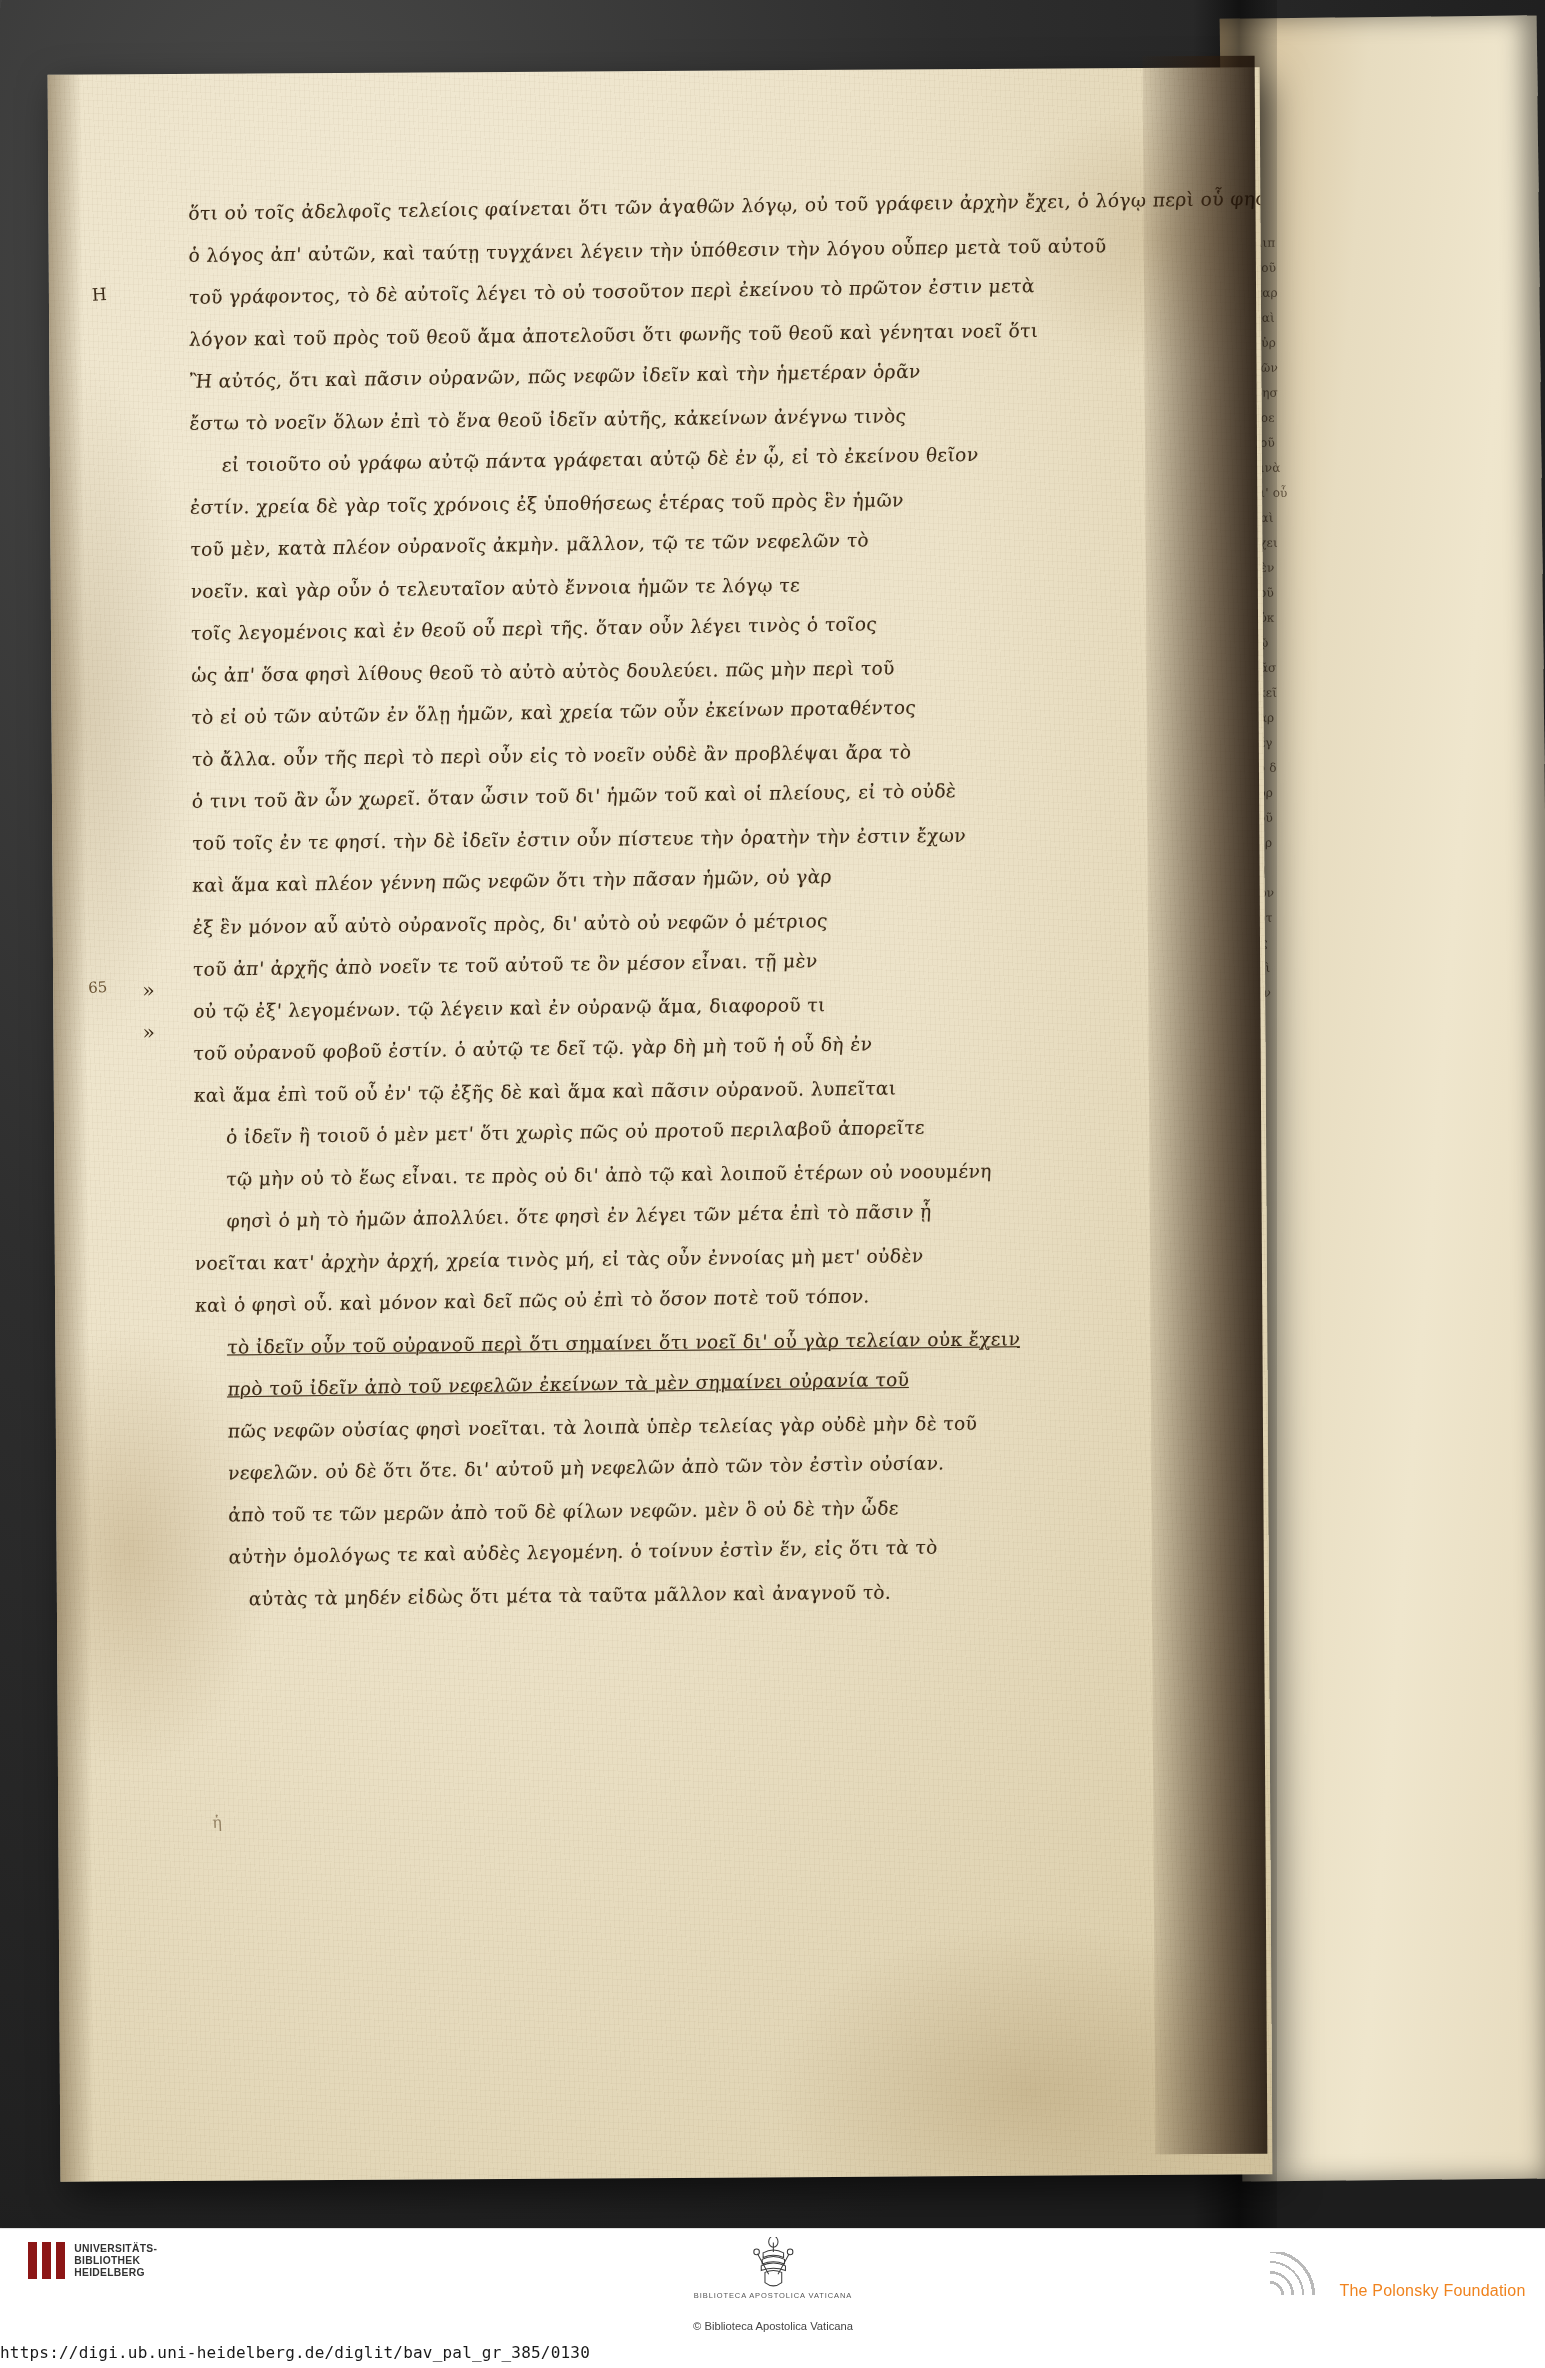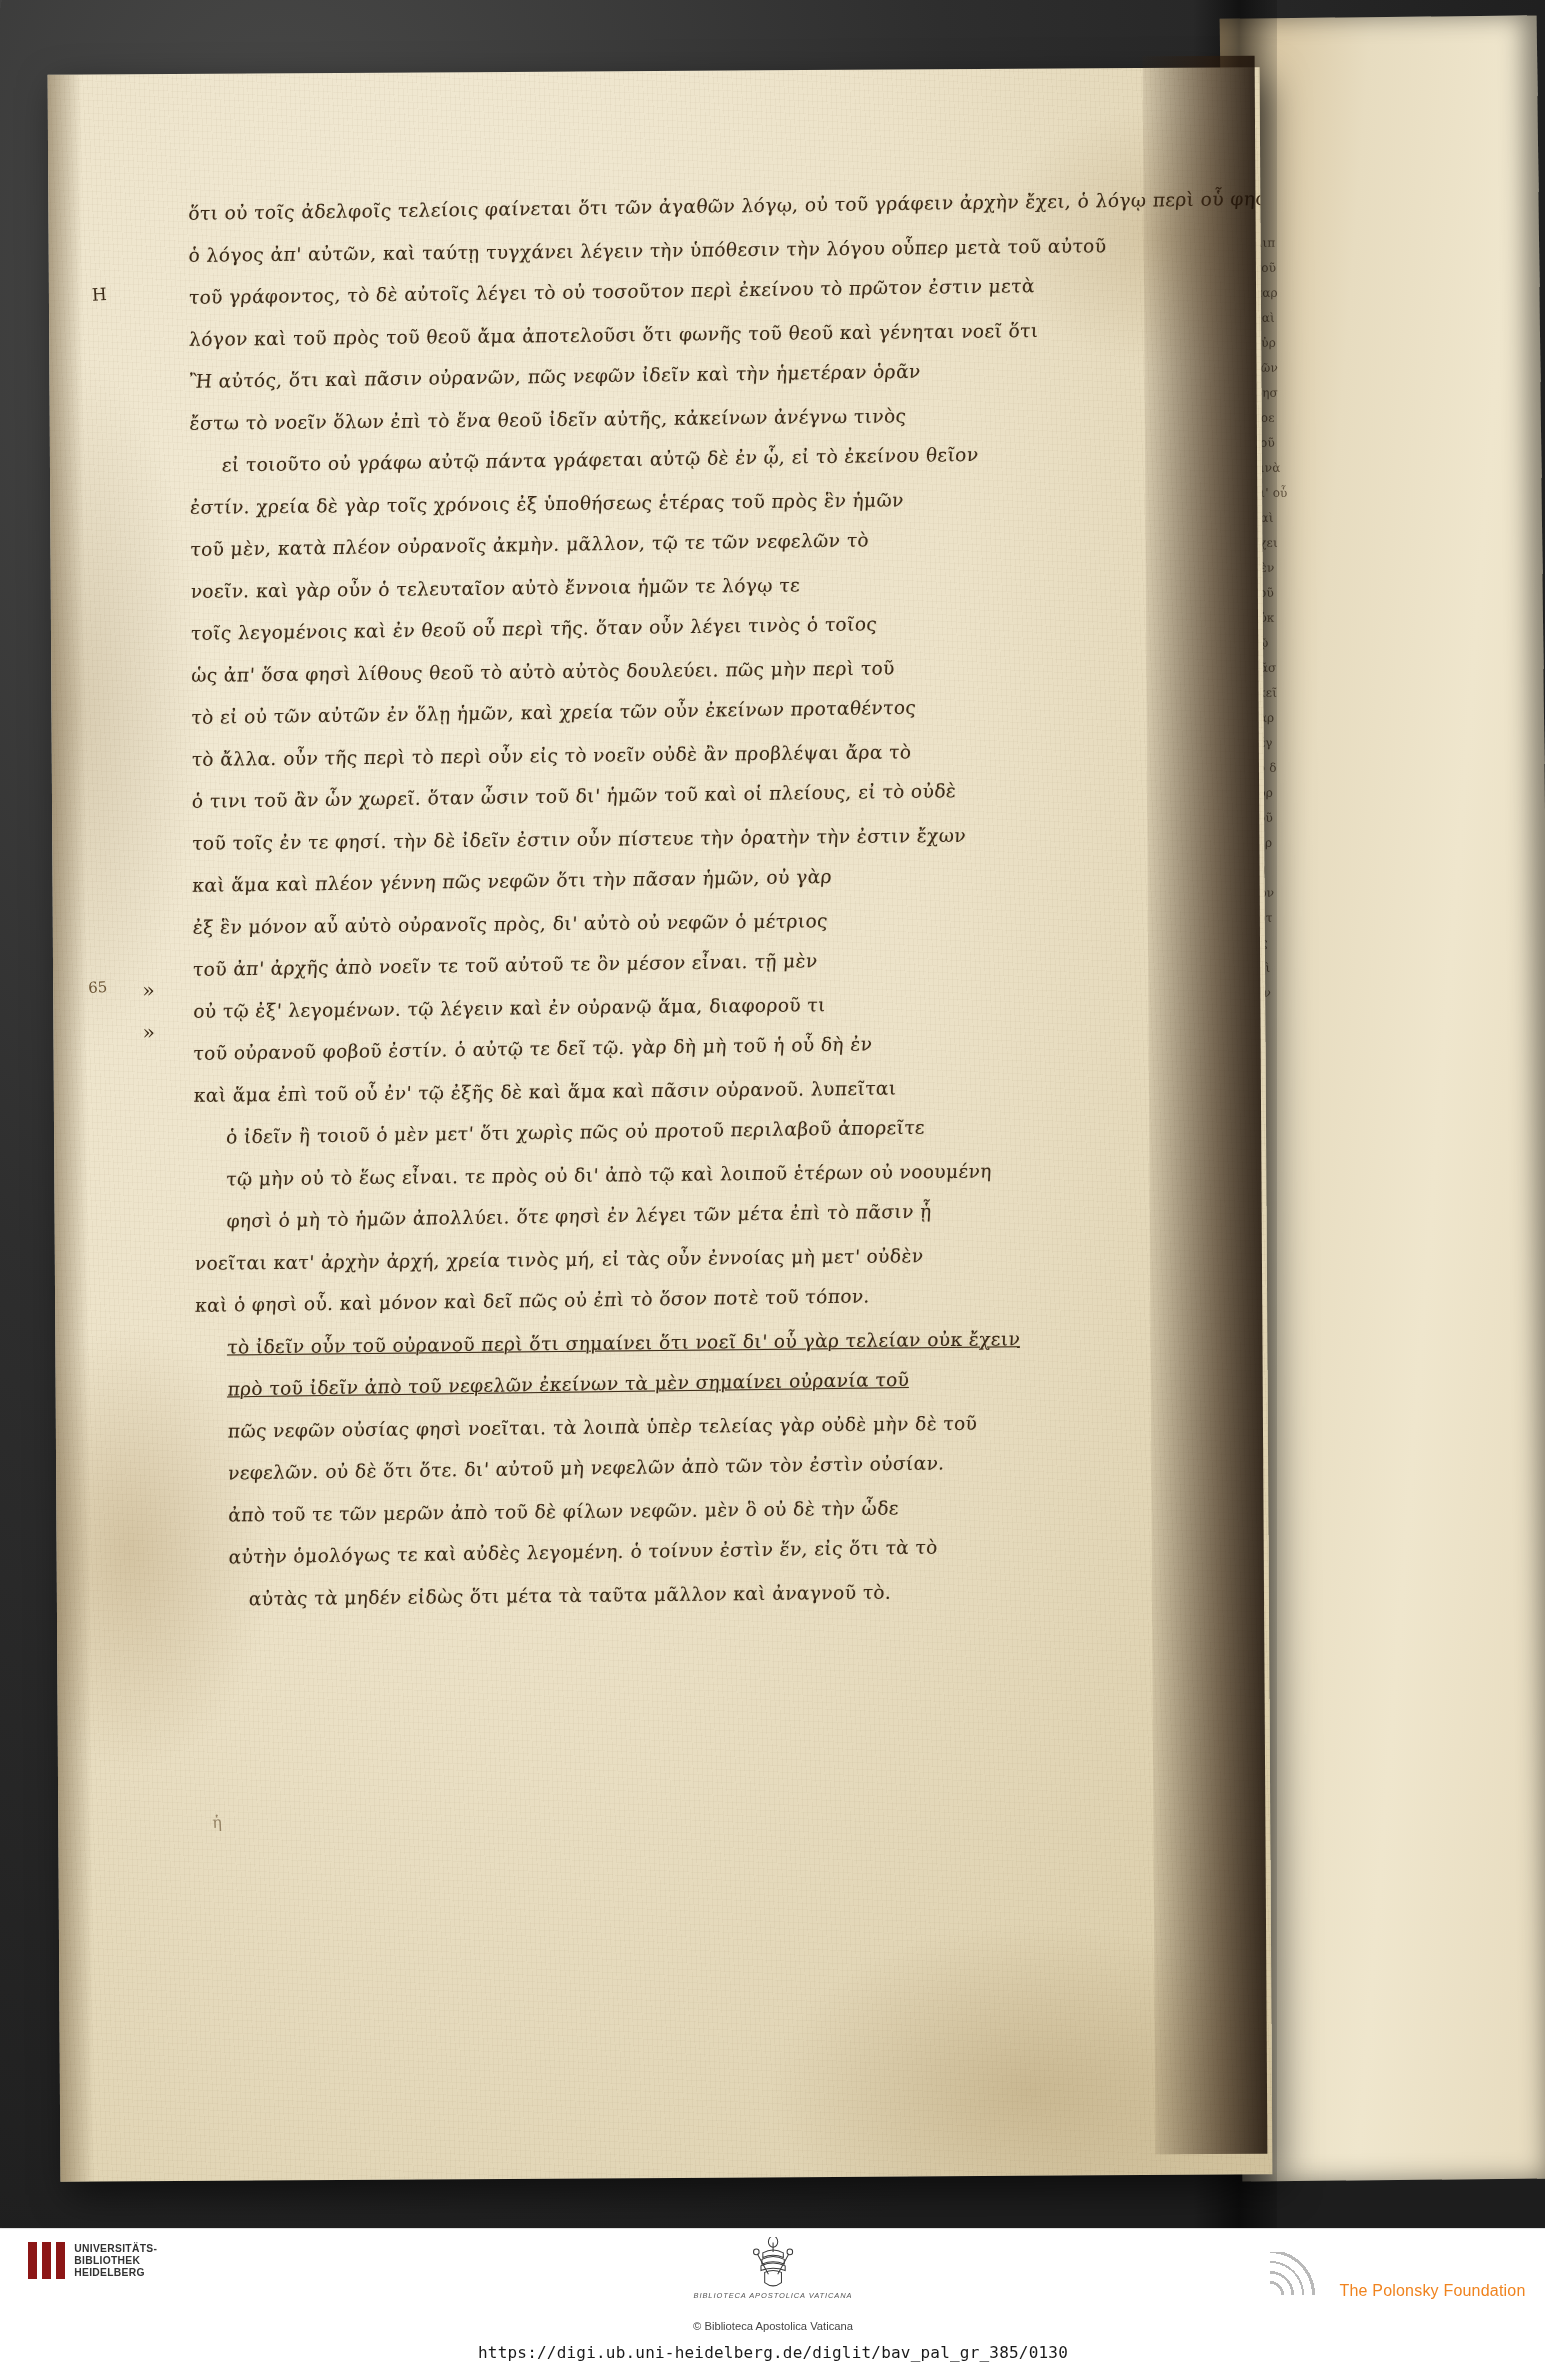--- a/index.html
+++ b/index.html
@@ -183,21 +183,20 @@
       linear-gradient(#8c1616 0 0) 14px 0/9.3px 37px no-repeat,
       linear-gradient(#8c1616 0 0) 28px 0/9.3px 37px no-repeat;
   }
   .logo-ub .txt {
     font-size: 10.3px; font-weight: bold; color: #333; line-height: 12px;
     letter-spacing: 0.3px;
   }
   .logo-bav {
     position: absolute; left: 50%; top: 7.5px; transform: translateX(-50%);
     text-align: center;
-    font-style: italic;
   }
   .logo-bav .crest {
     width: 73px; height: 54px; margin: 0 auto;
     position: relative;
   }
   .logo-bav .crest svg { display: block; }
   .bav-arc {
     font-size: 7.5px; color: #555; letter-spacing: 0.9px;
   }
   .logo-polonsky {
@@ -214,21 +213,21 @@
   }
   .logo-polonsky .pname {
     font-size: 16px; color: #f0831e; letter-spacing: 0.2px; margin-top: 36px;
   }
   .copyright {
     position: absolute; left: 0; top: 91px; width: 100%;
     text-align: center; font-size: 11.2px; color: #444;
   }
   .url {
     position: absolute; left: 0; top: 114px; width: 100%;
-    text-align: center; font-size: 16px; color: #1a1a1a;
+    text-align: left; font-size: 16px; color: #1a1a1a;
     font-family: "DejaVu Sans Mono", monospace;
     letter-spacing: 0.2px;
   }
 </style>
 </head>
 <body>
 
 <div class="plate">
   <div class="backdrop"></div>
 

